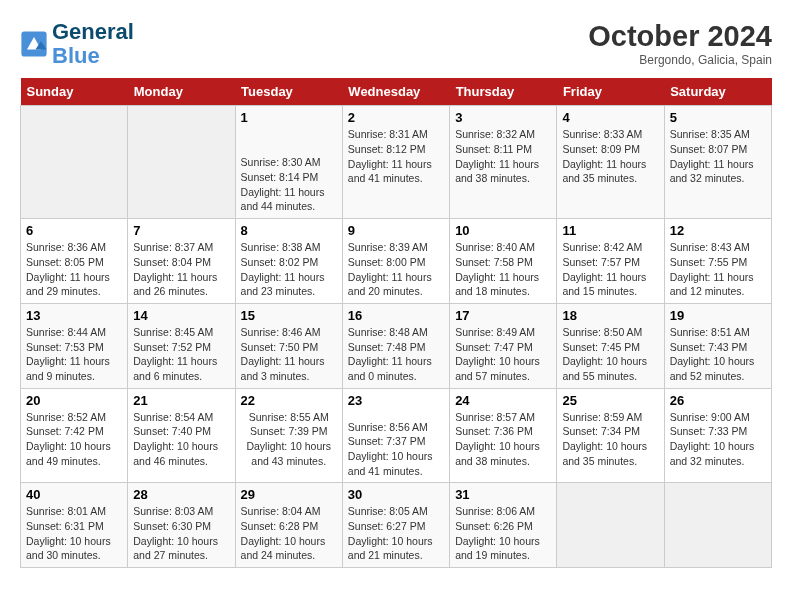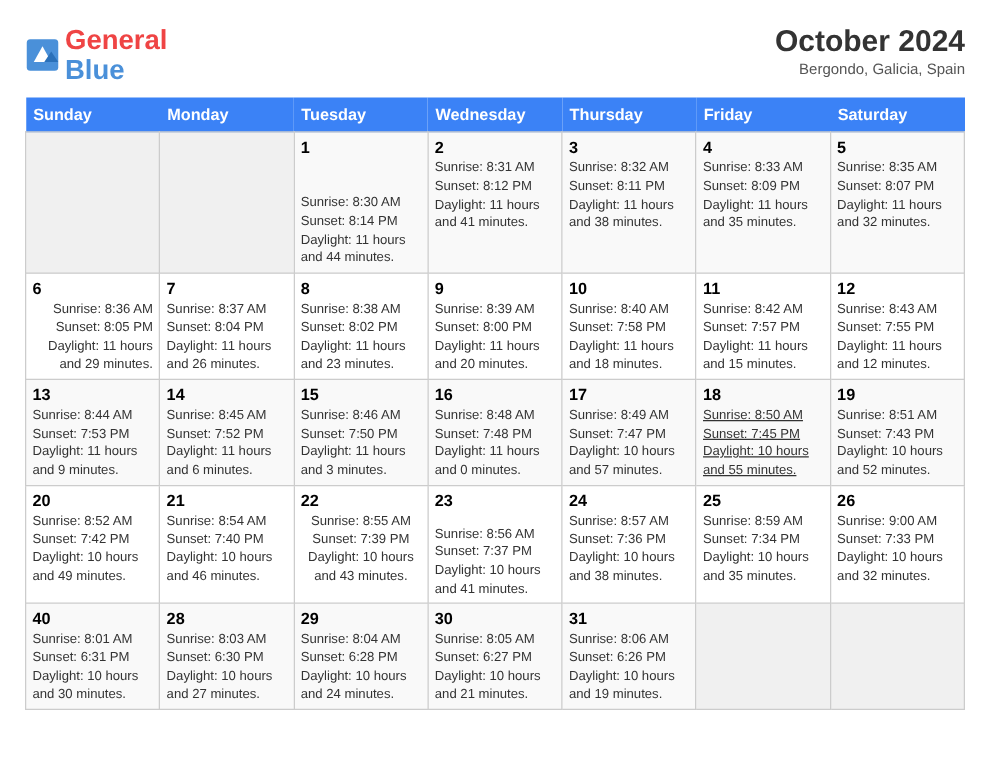--- a/index.html
+++ b/index.html
@@ -20,46 +20,46 @@
       display: flex;
       align-items: center;
     }
     .logo-text {
       font-size: 22px;
       font-weight: bold;
       color: #333;
       line-height: 1.1;
     }
     .logo-text span {
-      color: #ef4444;
+      color: #0c4a6e;
     }
     .logo-icon {
       width: 28px;
       height: 28px;
       margin-right: 4px;
     }
     .title-area {
       text-align: right;
     }
     .month-title {
-      font-size: 24px;
+      font-size: 29px;
       font-weight: bold;
       color: #333;
     }
     .location {
       font-size: 12px;
       color: #555;
     }
     table {
       width: 100%;
       border-collapse: collapse;
       font-size: 11px;
     }
     thead th {
-      background-color: #3b82f6;
+      background-color: #b91c1c;
       color: #fff;
       text-align: left;
       padding: 6px 6px;
       font-size: 13px;
       font-weight: bold;
     }
     tbody td {
       border: 1px solid #ccc;
       vertical-align: top;
       padding: 4px 5px;
@@ -153,21 +153,21 @@
         <td>
           <span class="day-num">5</span>
           <div class="day-info" style="white-space: pre-line;">Sunrise: 8:35 AM
 Sunset: 8:07 PM
 Daylight: 11 hours and 32 minutes.</div>
         </td>
       </tr>
       <tr>
         <td>
           <span class="day-num">6</span>
-          <div class="day-info" style="white-space: pre-line; text-align: right;">Sunrise: 8:36 AM
+          <div class="day-info" style="white-space: pre-line;">Sunrise: 8:36 AM
 Sunset: 8:05 PM
 Daylight: 11 hours and 29 minutes.</div>
         </td>
         <td>
           <span class="day-num">7</span>
           <div class="day-info" style="white-space: pre-line;">Sunrise: 8:37 AM
 Sunset: 8:04 PM
 Daylight: 11 hours and 26 minutes.</div>
         </td>
         <td>
@@ -227,21 +227,21 @@
 Daylight: 11 hours and 0 minutes.</div>
         </td>
         <td>
           <span class="day-num">17</span>
           <div class="day-info" style="white-space: pre-line;">Sunrise: 8:49 AM
 Sunset: 7:47 PM
 Daylight: 10 hours and 57 minutes.</div>
         </td>
         <td>
           <span class="day-num">18</span>
-          <div class="day-info" style="white-space: pre-line; text-decoration: underline;">Sunrise: 8:50 AM
+          <div class="day-info" style="white-space: pre-line;">Sunrise: 8:50 AM
 Sunset: 7:45 PM
 Daylight: 10 hours and 55 minutes.</div>
         </td>
         <td>
           <span class="day-num">19</span>
           <div class="day-info" style="white-space: pre-line;">Sunrise: 8:51 AM
 Sunset: 7:43 PM
 Daylight: 10 hours and 52 minutes.</div>
         </td>
       </tr>

